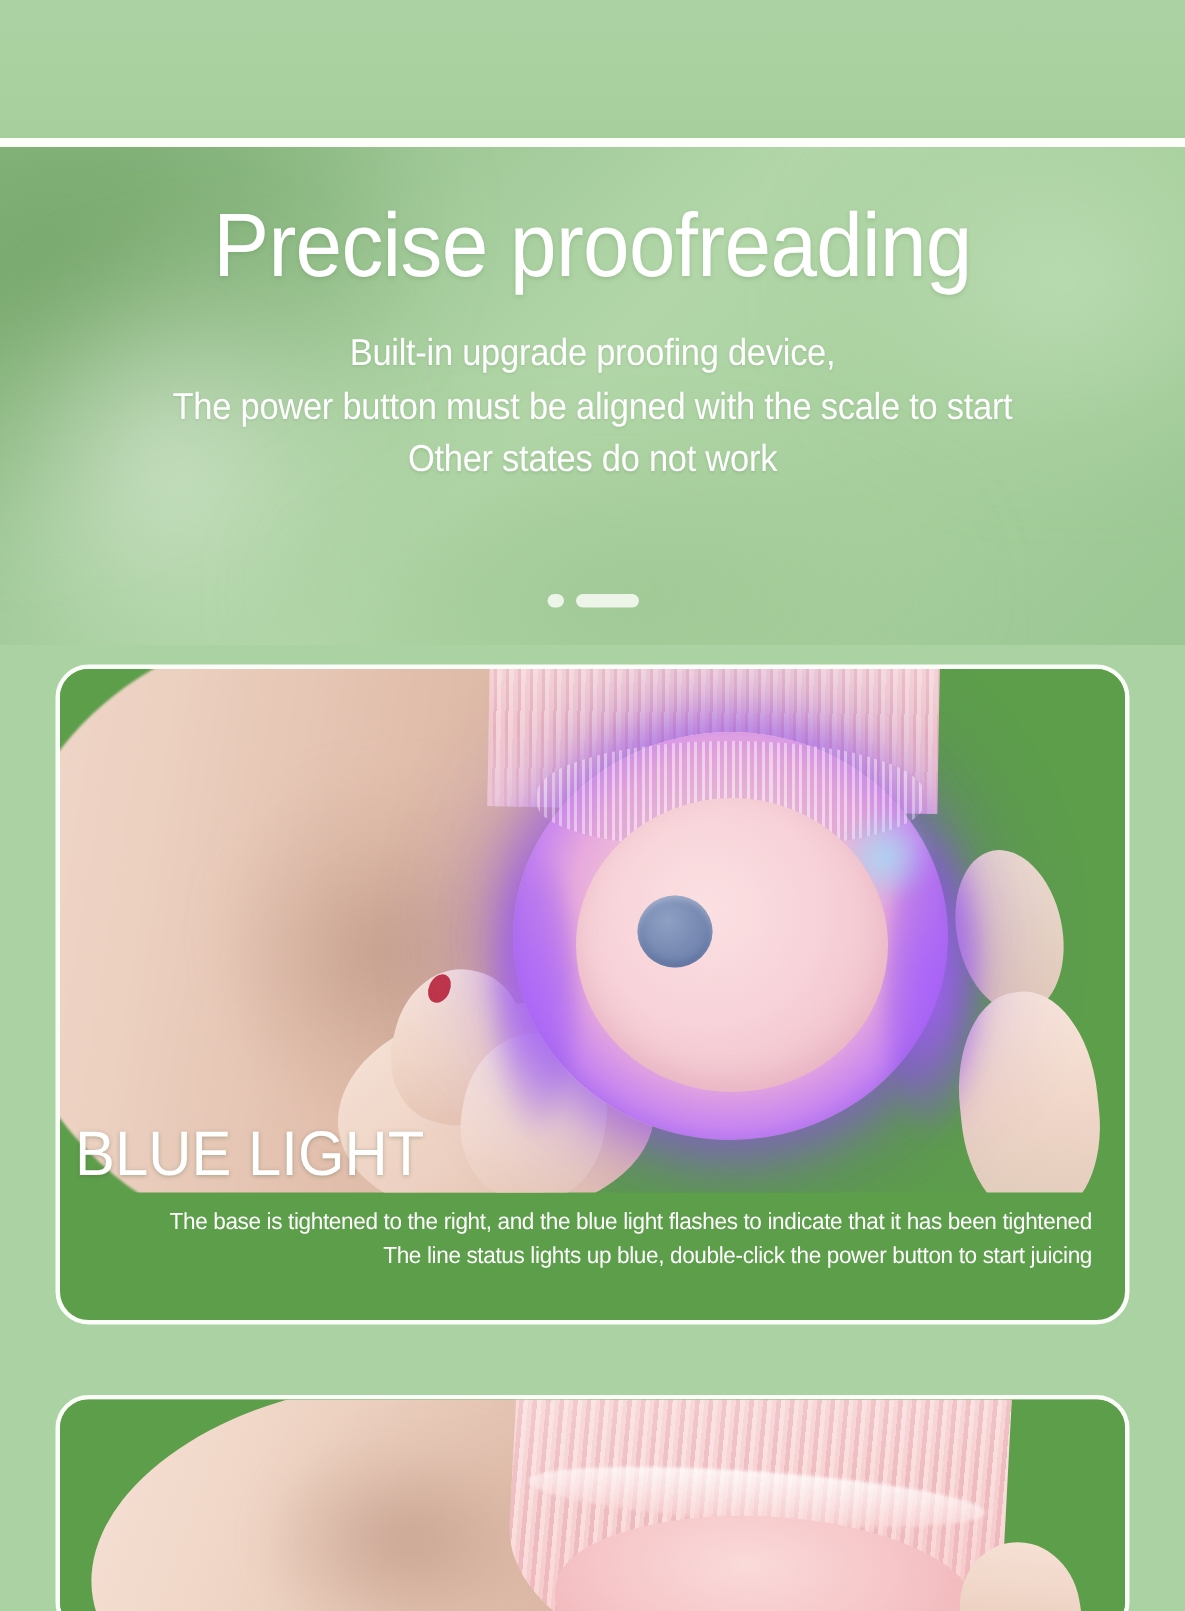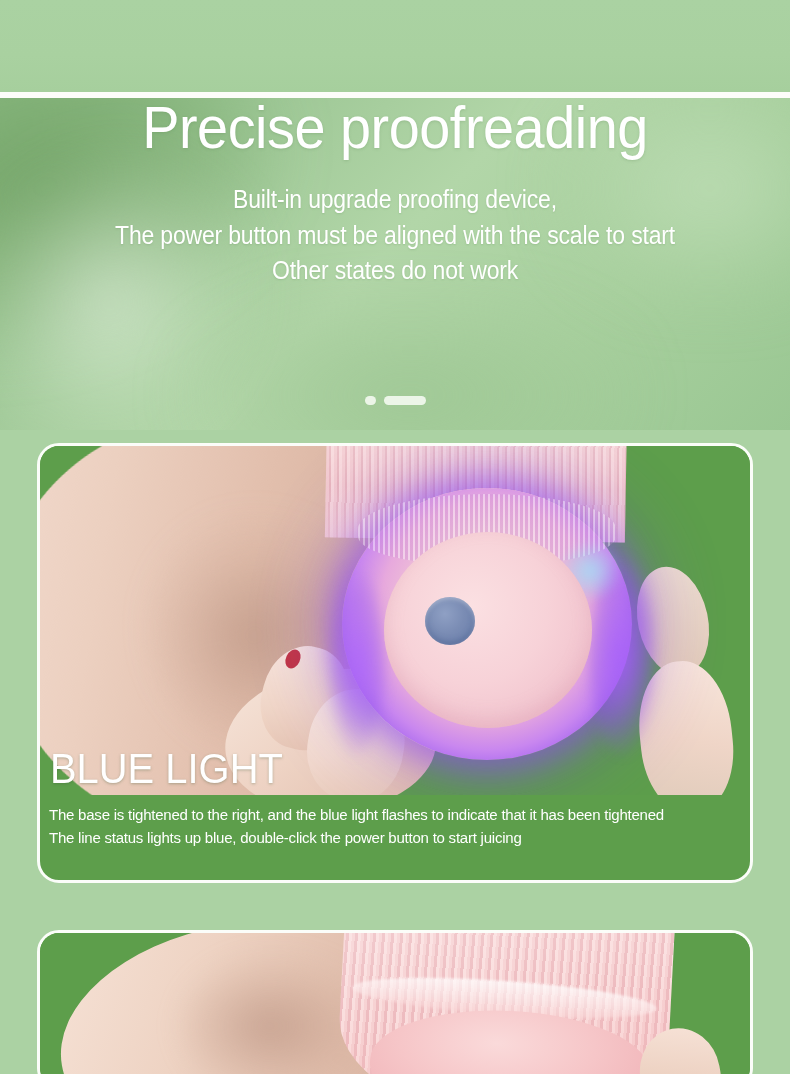--- a/index.html
+++ b/index.html
@@ -69,20 +69,21 @@
     left: 180px; bottom: -70px;
     width: 460px; height: 210px;
     background: radial-gradient(ellipse at 50% 50%, rgba(150,192,140,0.55) 0%, rgba(158,198,148,0.2) 55%, rgba(164,202,154,0) 80%);
     filter: blur(26px);
   }
 
   .hero-inner {
     position: relative;
     z-index: 2;
     text-align: center;
+    padding-top: 36px;
   }
   .hero-title {
     color: #ffffff;
     font-size: 60px;
     line-height: 1.0;
     font-weight: 400;
     letter-spacing: -0.5px;
     transform: scaleX(0.93);
     text-shadow: 0 1px 3px rgba(90,130,82,0.25);
   }
@@ -126,21 +127,21 @@
   .card {
     position: absolute;
     box-sizing: border-box;
     border: 3px solid #fbfdf9;
     border-radius: 22px;
     overflow: hidden;
     background: #5d9e4b;
   }
   .card-1 {
     left: 37px; top: 443px;
-    width: 716px; height: 440px;
+    width: 716px; height: 440px; text-align: right;
   }
   .card-2 {
     left: 37px; top: 930px;
     width: 716px; height: 160px;
   }
 
   
   .photo-1 {
     position: absolute;
     left: 0; top: 0;

